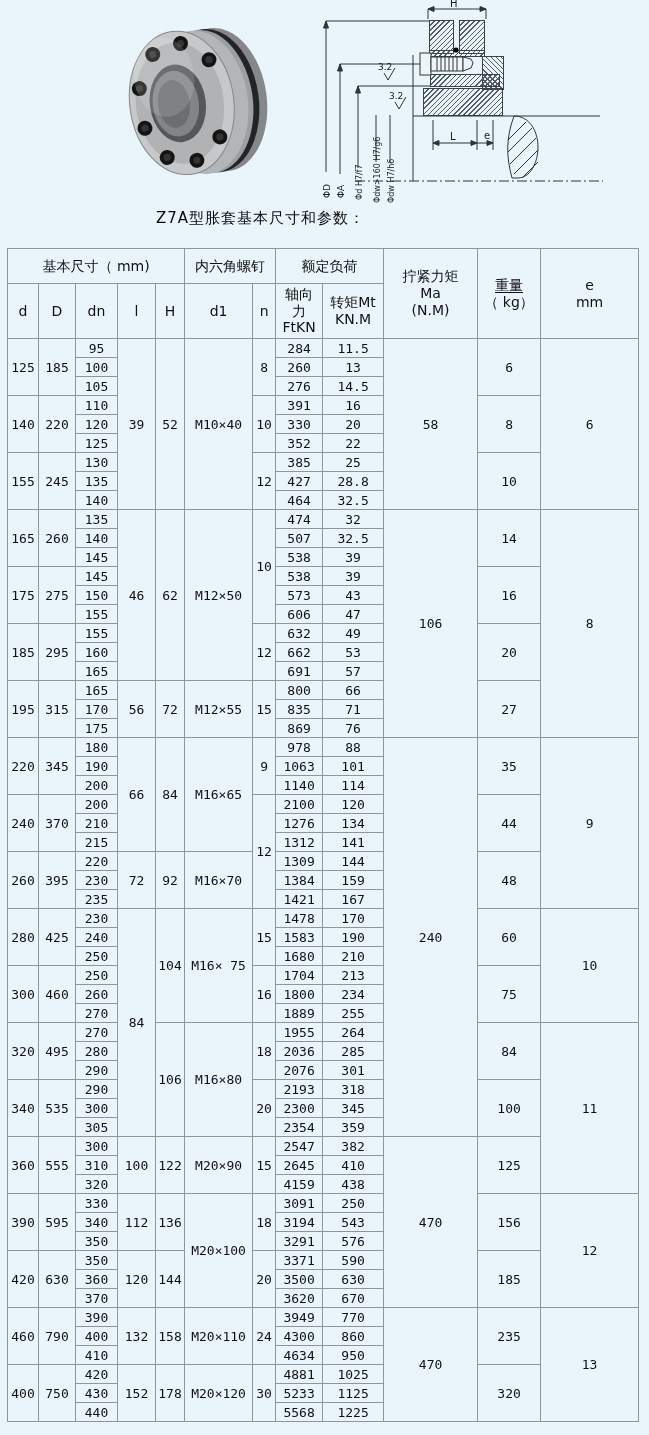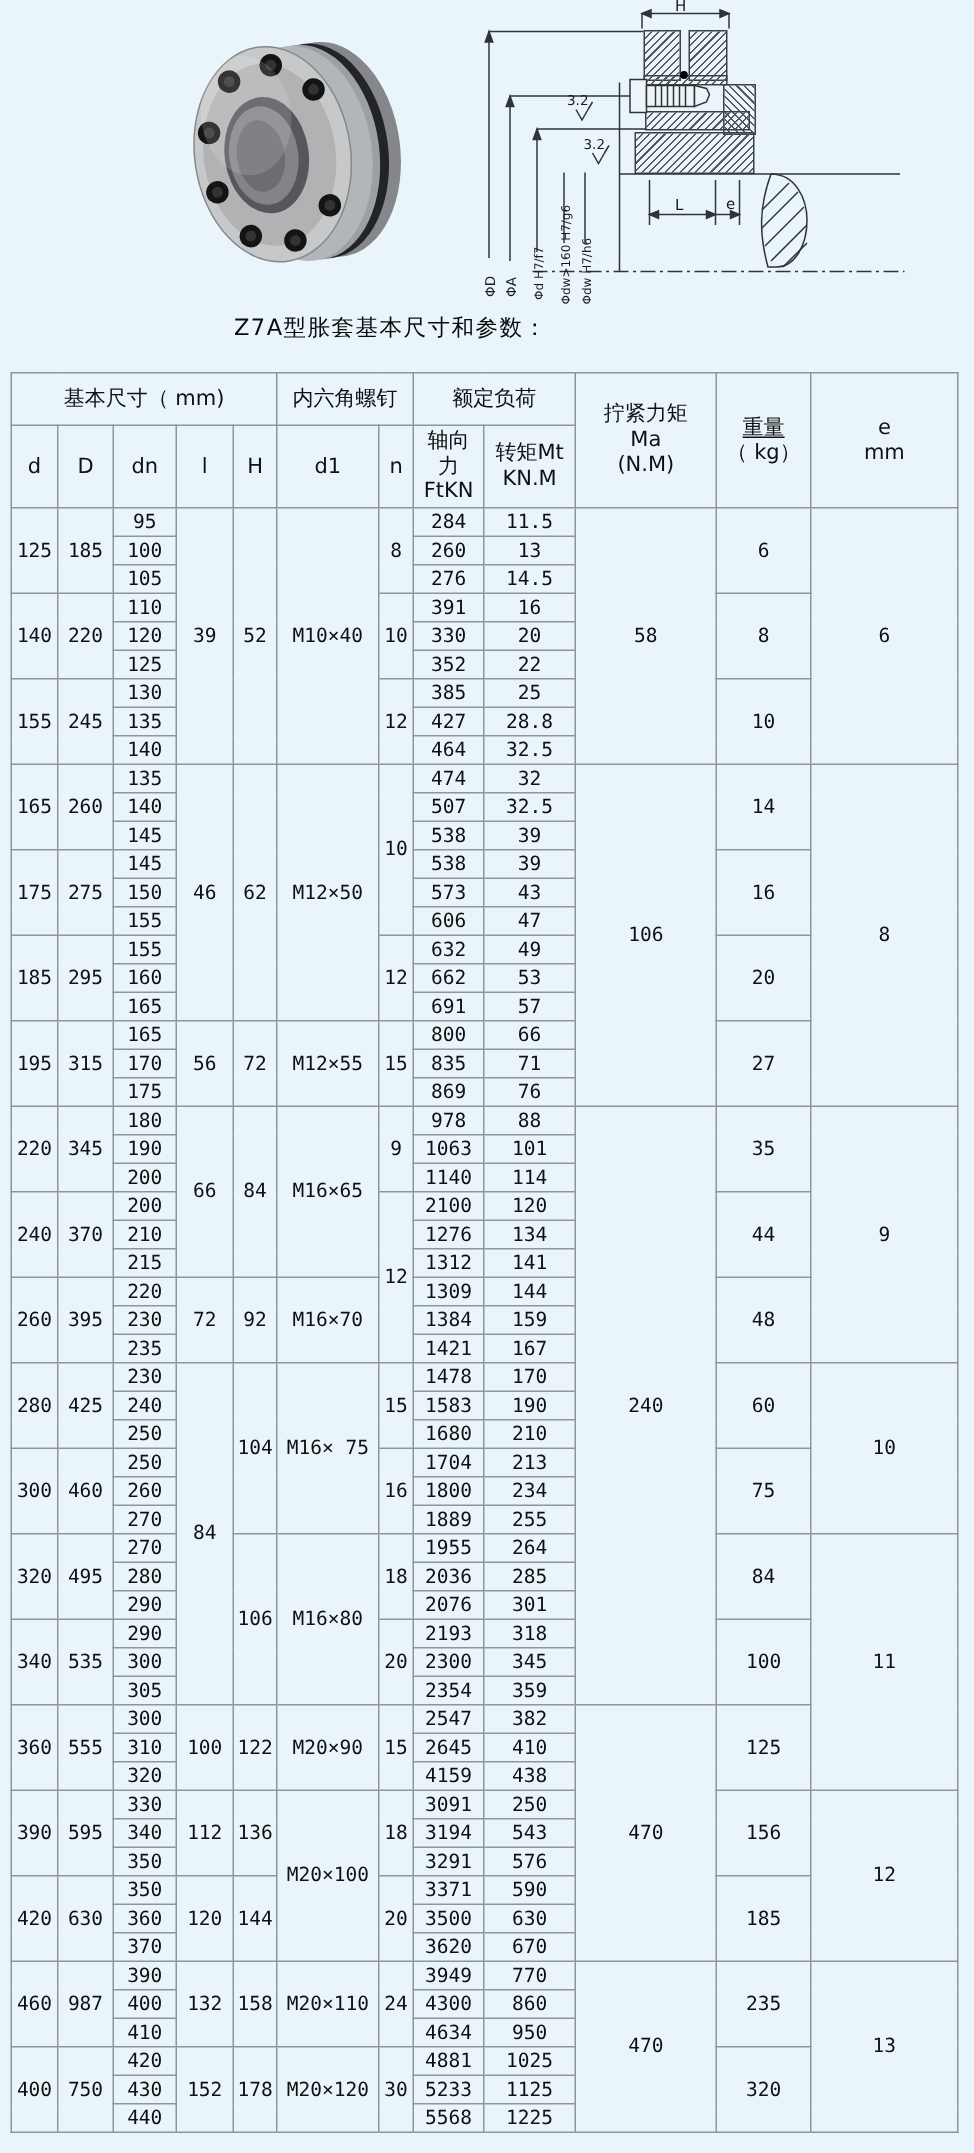--- a/index.html
+++ b/index.html
@@ -575,21 +575,21 @@
           <td>3500</td>
           <td>630</td>
         </tr>
         <tr>
           <td>370</td>
           <td>3620</td>
           <td>670</td>
         </tr>
         <tr>
           <td rowspan="3">460</td>
-          <td rowspan="3">987</td>
+          <td rowspan="3">790</td>
           <td>390</td>
           <td rowspan="3">132</td>
           <td rowspan="3">158</td>
           <td rowspan="3">M20×110</td>
           <td rowspan="3">24</td>
           <td>3949</td>
           <td>770</td>
           <td rowspan="6">470</td>
           <td rowspan="3">235</td>
           <td rowspan="6">13</td>

